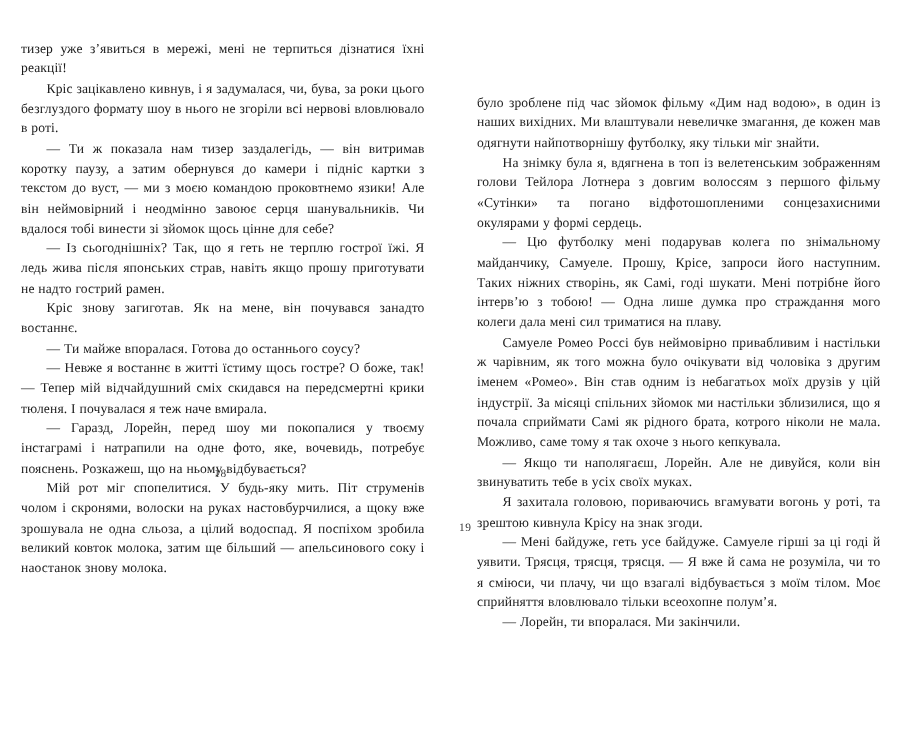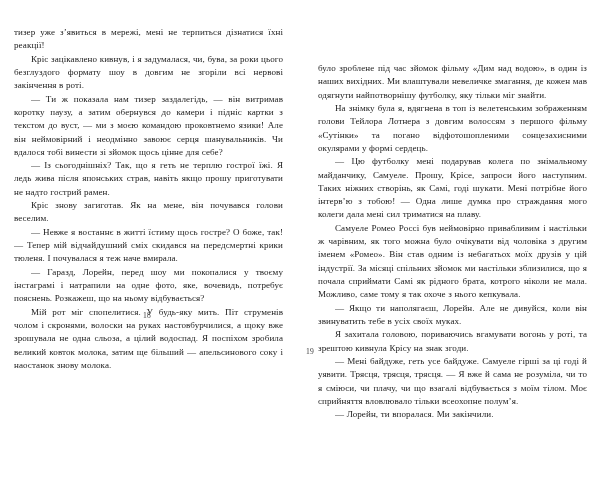--- a/index.html
+++ b/index.html
@@ -82,24 +82,25 @@
   }
 </style>
 </head>
 <body>
 
 <div class="book-spread">
 
   <div class="page page-left">
     <div class="text-block">
       <p class="cont">тизер уже з’явиться в мережі, мені не терпиться дізнатися їхні реакції!</p>
-      <p>Кріс зацікавлено кивнув, і я задумалася, чи, бува, за роки цього безглуздого формату шоу в довгим не згоріли всі нервові закінчення в роті.</p>
+      <p>Кріс зацікавлено кивнув, і я задумалася, чи, бува, за роки цього безглуздого формату шоу в нього не згоріли всі нервові вловлювало в роті.</p>
       <p>— Ти ж показала нам тизер заздалегідь, — він витримав коротку паузу, а затим обернувся до камери і підніс картки з текстом до вуст, — ми з моєю командою проковтнемо язики! Але він неймовірний і неодмінно завоює серця шанувальників. Чи вдалося тобі винести зі зйомок щось цінне для себе?</p>
       <p>— Із сьогоднішніх? Так, що я геть не терплю гострої їжі. Я ледь жива після японських страв, навіть якщо прошу приготувати не надто гострий рамен.</p>
-      <p>Кріс знову загиготав. Як на мене, він почувався голови веселим.</p>
+      <p>Кріс знову загиготав. Як на мене, він почувався занадто востаннє.</p>
+      <p>— Ти майже впоралася. Готова до останнього соусу?</p>
       <p>— Невже я востаннє в житті їстиму щось гостре? О боже, так! — Тепер мій відчайдушний сміх скидався на передсмертні крики тюленя. І почувалася я теж наче вмирала.</p>
       <p>— Гаразд, Лорейн, перед шоу ми покопалися у твоєму інстаграмі і натрапили на одне фото, яке, вочевидь, потребує пояснень. Розкажеш, що на ньому відбувається?</p>
       <p>Мій рот міг спопелитися. У будь-яку мить. Піт струменів чолом і скронями, волоски на руках настовбурчилися, а щоку вже зрошувала не одна сльоза, а цілий водоспад. Я поспіхом зробила великий ковток молока, затим ще більший — апельсинового соку і наостанок знову молока.</p>
     </div>
     <div class="page-number">18</div>
   </div>
 
   <div class="gutter"></div>
 
   <div class="page page-right">

